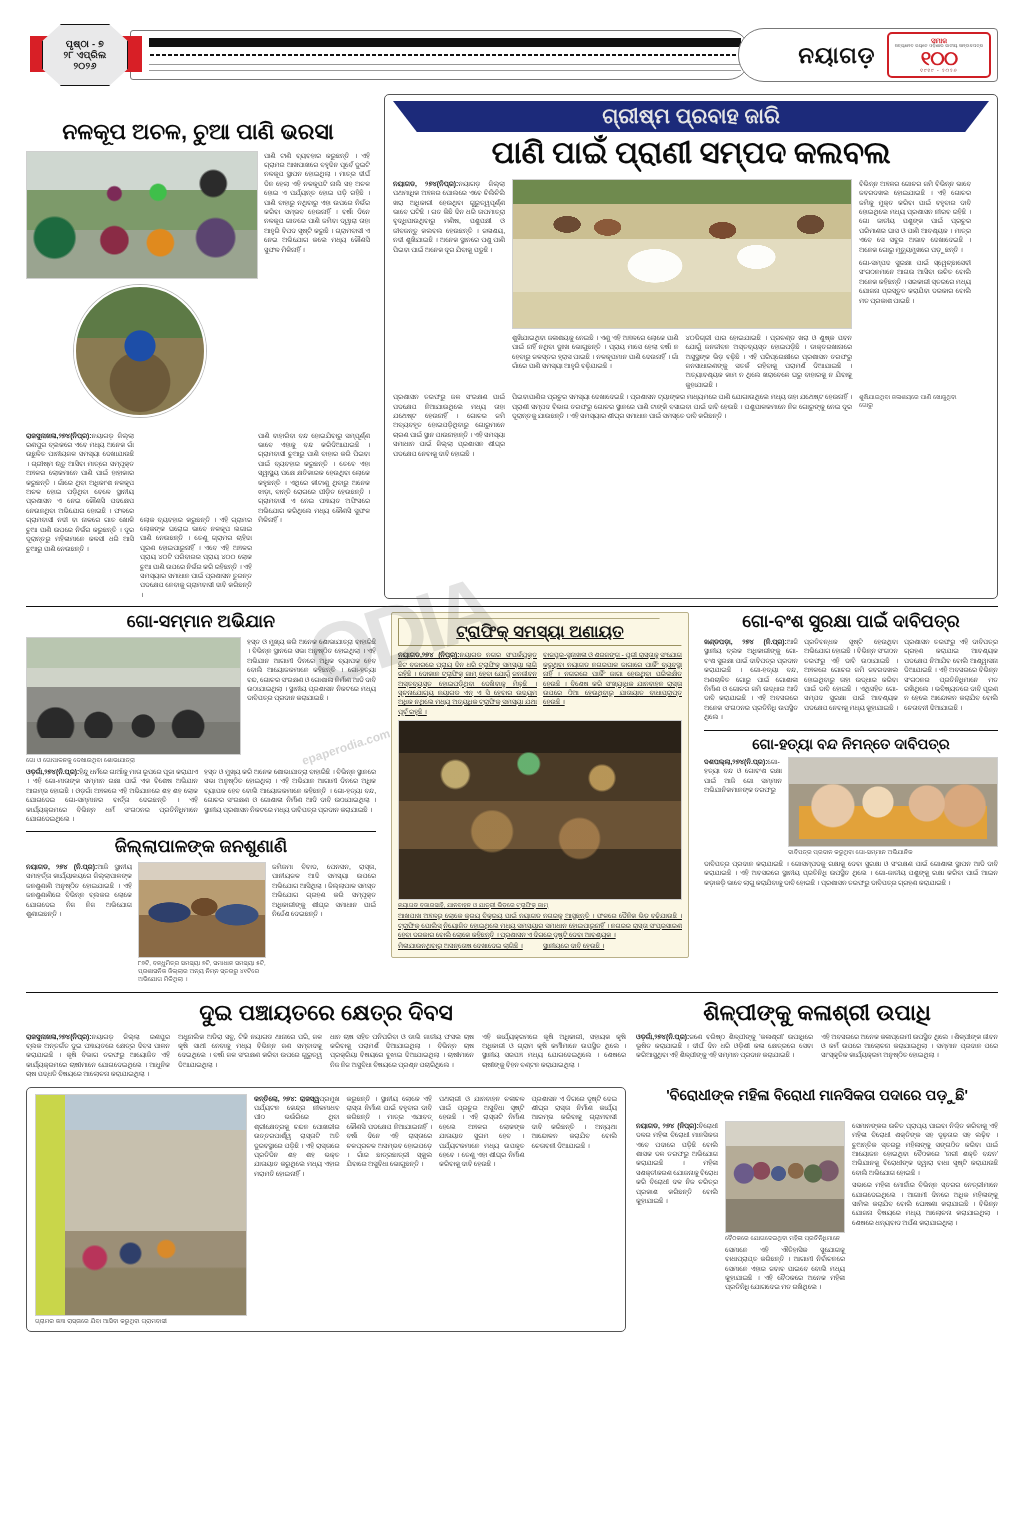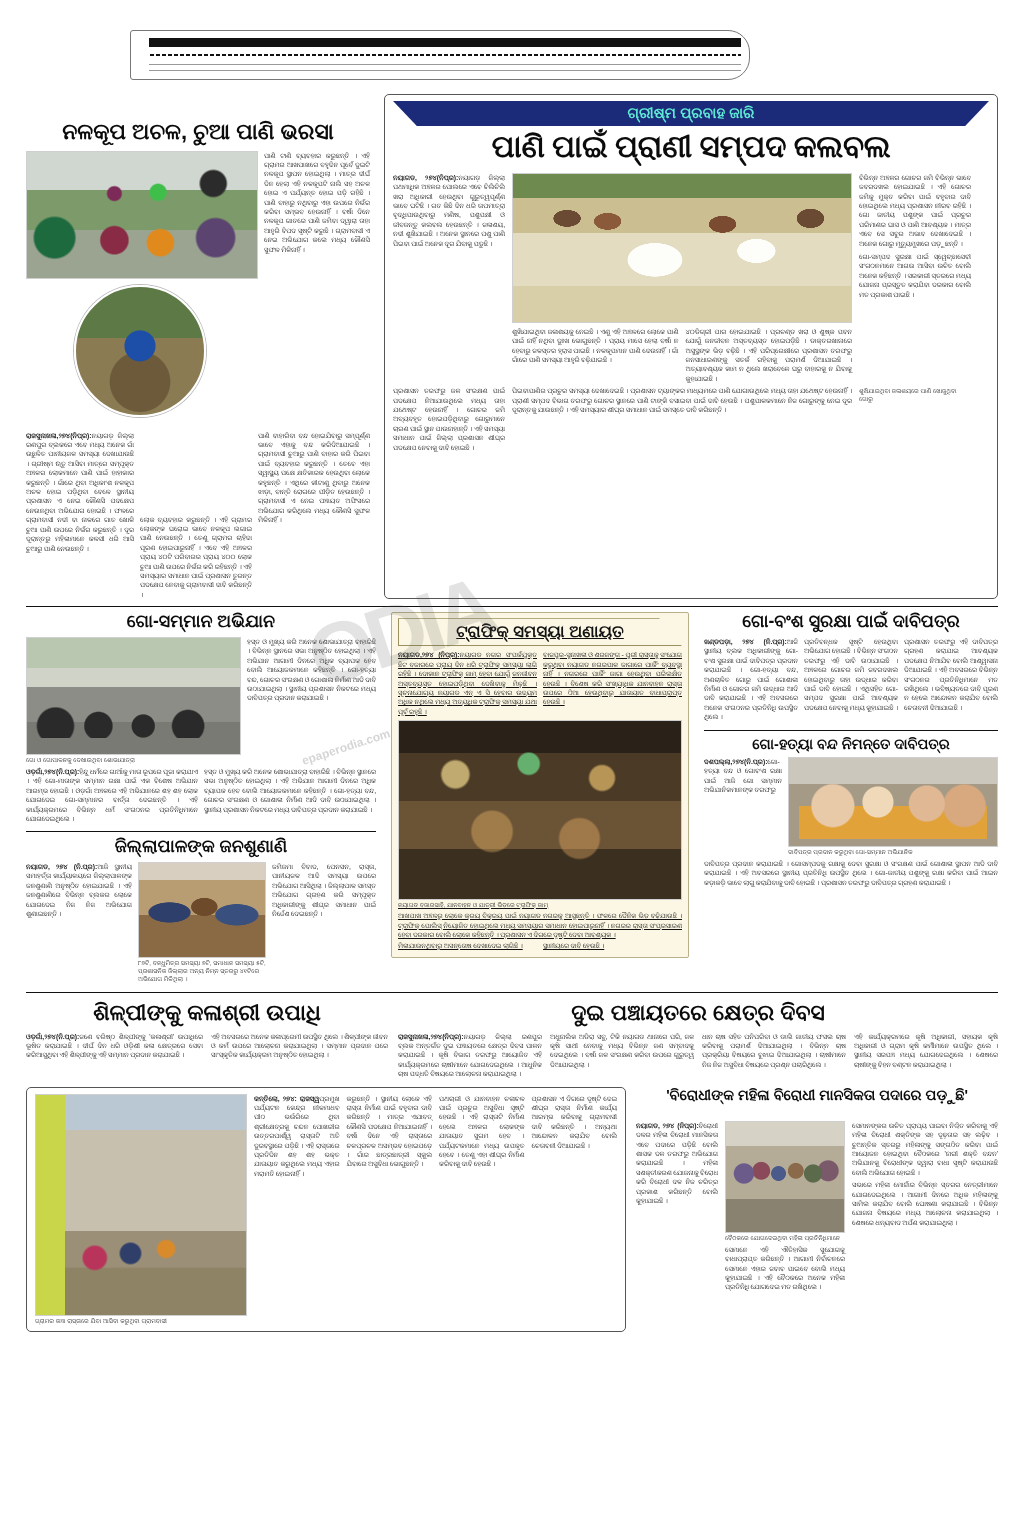--- a/index.html
+++ b/index.html
@@ -62,21 +62,21 @@
   .mh-logo .l3 { font-size:20px; color:#cf1f25; font-weight:800; letter-spacing:-1px; }
   .mh-logo .l4 { font-size:5px; color:#7a1a1a; letter-spacing:1px; }
 
   
   .hl { font-weight:700; text-align:center; color:#0b0b0b; line-height:1.12; }
   .hl-xl { font-size:31px; letter-spacing:-.3px; }
   .hl-lg { font-size:22px; }
   .hl-md { font-size:17.5px; }
   .hl-sm { font-size:14.5px; }
   .kicker {
-    background:#1c2a7a; color:#5eead4; font-weight:700; font-size:15px;
+    background:#1c2a7a; color:#e5e5e5; font-weight:700; font-size:21px;
     text-align:center; padding:3px 0 4px;
     clip-path: polygon(5% 0%, 95% 0%, 100% 0%, 96% 100%, 4% 100%, 0% 0%);
   }
   .body-col {
     font-size:7.3px; line-height:10.2px; text-align:justify;
     color:#1b1b1b; letter-spacing:-.05px; word-spacing:-.4px;
     -webkit-hyphens:auto; hyphens:auto;
   }
   .body-col.tiny { font-size:6.8px; line-height:9.4px; }
   .dateline { font-weight:700; }
@@ -193,24 +193,41 @@
   }
   .wm2 { position:absolute; left:300px; top:740px; opacity:.22; z-index:4;
     font-size:12px; color:#444; transform:rotate(-18deg); font-weight:700; }
 </style>
 </head>
 <body>
 
 <div class="page">
 
   <div class="masthead">
+    <div class="mh-badge">
+      <div class="redblock"></div>
+      <div class="oct">
+        <span>ପୃଷ୍ଠା - ୭</span>
+        <span>୨୮ ଏପ୍ରିଲ</span>
+        <span>୨୦୨୬</span>
+      </div>
+    </div>
     <div class="mh-bar">
       <div class="blk"></div>
       <div class="dot"></div>
       <div class="thin"></div>
+    </div>
+    <div class="mh-right">
+      <div class="mh-city">ନୟାଗଡ଼</div>
+      <div class="mh-logo">
+        <div class="l1">ସମାଜ</div>
+        <div class="l2">ସତ୍ୟମେବ ଜୟତେ ଓଡ଼ିଶାର ଜାତୀୟ ସମ୍ବାଦପତ୍ର</div>
+        <div class="l3">୧୦୦</div>
+        <div class="l4">୧୯୧୯ - ୨୦୨୬</div>
+      </div>
     </div>
   </div>
 
   <div class="top-wrap">
 
     <div class="left-top">
       <div class="hl hl-lg" style="margin:2px 0 6px;">ନଳକୂପ ଅଚଳ, ଚୁଆ ପାଣି ଭରସା</div>
 
       <div style="display:flex; gap:6px; position:relative;">
         <div style="width:232px;">
@@ -370,49 +387,49 @@
             <div class="photo ph-handover" style="height:90px;"></div>
             <div class="caption">ଦାବିପତ୍ର ପ୍ରଦାନ କରୁଥିବା ଗୋ-ସମ୍ମାନ ଅଭିଯାନିକ</div>
           </div>
         </div>
         <div class="body-col tiny" style="margin-top:3px;">ଦାବିପତ୍ର ପ୍ରଦାନ କରାଯାଇଛି । ଗୋସମ୍ପଦକୁ ରକ୍ଷାକୁ ଦେବା ସୁରକ୍ଷା ଓ ସଂରକ୍ଷଣ ପାଇଁ ଗୋଶାଳା ସ୍ଥାପନ ଆଦି ଦାବି କରାଯାଇଛି । ଏହି ଅବସରରେ ସ୍ଥାନୀୟ ପ୍ରତିନିଧି ଉପସ୍ଥିତ ଥିଲେ । ଗୋ-ଜାତୀୟ ପଶୁଙ୍କୁ ରକ୍ଷା କରିବା ପାଇଁ ଆଇନ କଡ଼ାକଡ଼ି ଭାବେ ଲାଗୁ କରାଯିବାକୁ ଦାବି ହୋଇଛି । ପ୍ରଶାସନ ତରଫରୁ ଦାବିପତ୍ର ଗ୍ରହଣ କରାଯାଇଛି ।</div>
       </div>
     </div>
   </div>
 
   <div class="sec band" style="display:flex; gap:10px; margin-top:9px;">
-    <div style="flex:1;">
-      <div class="hl hl-lg" style="margin:3px 0 6px;">ଶିଳ୍ପୀଙ୍କୁ କଳାଶ୍ରୀ ଉପାଧି</div>
-      <div style="display:flex; gap:8px;">
-        <div style="flex:1;">
-            <div class="body-col tiny"><span class="dateline">ଓଡ଼ଗାଁ,୨୭୪(ନି.ପ୍ର):</span><span>ଜଣେ ବରିଷ୍ଠ ଶିଳ୍ପୀଙ୍କୁ 'କଳାଶ୍ରୀ' ଉପାଧିରେ ଭୂଷିତ କରାଯାଇଛି । ଦୀର୍ଘ ଦିନ ଧରି ଓଡ଼ିଶୀ କଳା କ୍ଷେତ୍ରରେ ସେବା କରିଆସୁଥିବା ଏହି ଶିଳ୍ପୀଙ୍କୁ ଏହି ସମ୍ମାନ ପ୍ରଦାନ କରାଯାଇଛି ।</span></div>
-          </div>
-        <div style="flex:1;">
-            <div class="body-col tiny">ଏହି ଅବସରରେ ଅନେକ କଳାପ୍ରେମୀ ଉପସ୍ଥିତ ଥିଲେ । ଶିଳ୍ପୀଙ୍କ ଜୀବନ ଓ କର୍ମ ଉପରେ ଆଲୋଚନା କରାଯାଇଥିଲା । ସମ୍ମାନ ପ୍ରଦାନ ପରେ ସାଂସ୍କୃତିକ କାର୍ଯ୍ୟକ୍ରମ ଅନୁଷ୍ଠିତ ହୋଇଥିଲା ।</div>
-          </div>
-      </div>
-    </div>
-
     <div style="width:600px;">
       <div class="hl hl-lg" style="margin:3px 0 6px;">ଦୁଇ ପଞ୍ଚାୟତରେ କ୍ଷେତ୍ର ଦିବସ</div>
       <div class="cols3" style="gap:8px;">
         <div>
             <div class="body-col tiny"><span class="dateline">ରାଜସୁନାଖଳା,୨୭୪(ନିପ୍ର):</span><span>ନୟାଗଡ଼ ଜିଲ୍ଲା ରଣପୁର ବ୍ଲକ ଅନ୍ତର୍ଗତ ଦୁଇ ପଞ୍ଚାୟତରେ କ୍ଷେତ୍ର ଦିବସ ପାଳନ କରାଯାଇଛି । କୃଷି ବିଭାଗ ତରଫରୁ ଆୟୋଜିତ ଏହି କାର୍ଯ୍ୟକ୍ରମରେ ଚାଷୀମାନେ ଯୋଗଦେଇଥିଲେ । ଆଧୁନିକ ଚାଷ ପଦ୍ଧତି ବିଷୟରେ ଆଲୋଚନା କରାଯାଇଥିଲା ।</span></div>
           </div>
         <div>
             <div class="body-col tiny">ଅଧୁନାଲିକ ଅଡିରା ସବୁ, ଟିକି ନୟାଗଡ ଥାନାରେ ପରି, ଜଳ କୃଷି ସାଥୀ ନେବାକୁ ମଧ୍ୟ ବିଭିନ୍ନ ଜଣ ସମ୍ବାଦକୁ ଦେଇଥିଲେ । ବର୍ଷା ଜଳ ସଂରକ୍ଷଣ କରିବା ଉପରେ ଗୁରୁତ୍ୱ ଦିଆଯାଇଥିଲା ।</div>
           </div>
         <div>
             <div class="body-col tiny">ଧାନ ଚାଷ ସହିତ ପନିପରିବା ଓ ଡାଲି ଜାତୀୟ ଫସଲ ଚାଷ କରିବାକୁ ପରାମର୍ଶ ଦିଆଯାଇଥିଲା । ବିଭିନ୍ନ ଚାଷ ପ୍ରକ୍ରିୟା ବିଷୟରେ ବୁଝାଇ ଦିଆଯାଇଥିଲା । ଚାଷୀମାନେ ନିଜ ନିଜ ଅସୁବିଧା ବିଷୟରେ ପ୍ରଶ୍ନ ପଚାରିଥିଲେ ।</div>
           </div>
         <div>
             <div class="body-col tiny">ଏହି କାର୍ଯ୍ୟକ୍ରମରେ କୃଷି ଅଧିକାରୀ, ସହାୟକ କୃଷି ଅଧିକାରୀ ଓ ଗ୍ରାମ କୃଷି କର୍ମୀମାନେ ଉପସ୍ଥିତ ଥିଲେ । ସ୍ଥାନୀୟ ସରପଞ୍ଚ ମଧ୍ୟ ଯୋଗଦେଇଥିଲେ । ଶେଷରେ ଚାଷୀଙ୍କୁ ବିହନ ବଣ୍ଟନ କରାଯାଇଥିଲା ।</div>
           </div>
       </div>
     </div>
+
+    <div style="flex:1;">
+      <div class="hl hl-lg" style="margin:3px 0 6px;">ଶିଳ୍ପୀଙ୍କୁ କଳାଶ୍ରୀ ଉପାଧି</div>
+      <div style="display:flex; gap:8px;">
+        <div style="flex:1;">
+            <div class="body-col tiny"><span class="dateline">ଓଡ଼ଗାଁ,୨୭୪(ନି.ପ୍ର):</span><span>ଜଣେ ବରିଷ୍ଠ ଶିଳ୍ପୀଙ୍କୁ 'କଳାଶ୍ରୀ' ଉପାଧିରେ ଭୂଷିତ କରାଯାଇଛି । ଦୀର୍ଘ ଦିନ ଧରି ଓଡ଼ିଶୀ କଳା କ୍ଷେତ୍ରରେ ସେବା କରିଆସୁଥିବା ଏହି ଶିଳ୍ପୀଙ୍କୁ ଏହି ସମ୍ମାନ ପ୍ରଦାନ କରାଯାଇଛି ।</span></div>
+          </div>
+        <div style="flex:1;">
+            <div class="body-col tiny">ଏହି ଅବସରରେ ଅନେକ କଳାପ୍ରେମୀ ଉପସ୍ଥିତ ଥିଲେ । ଶିଳ୍ପୀଙ୍କ ଜୀବନ ଓ କର୍ମ ଉପରେ ଆଲୋଚନା କରାଯାଇଥିଲା । ସମ୍ମାନ ପ୍ରଦାନ ପରେ ସାଂସ୍କୃତିକ କାର୍ଯ୍ୟକ୍ରମ ଅନୁଷ୍ଠିତ ହୋଇଥିଲା ।</div>
+          </div>
+      </div>
+    </div>
   </div>
 
   <div class="band" style="display:flex; gap:10px; margin-top:8px;">
 
     <div style="width:600px; border:1.3px solid #555; border-radius:5px; padding:6px 8px;">
       <div style="display:flex; gap:7px;">
         <div style="width:212px;">
           <div class="photo ph-village" style="height:222px;"></div>
           <div class="caption">ଗ୍ରାମର କଞ୍ଚା ରାସ୍ତାରେ ଯିବା ଆସିବା କରୁଥିବା ଗ୍ରାମବାସୀ</div>
         </div>

